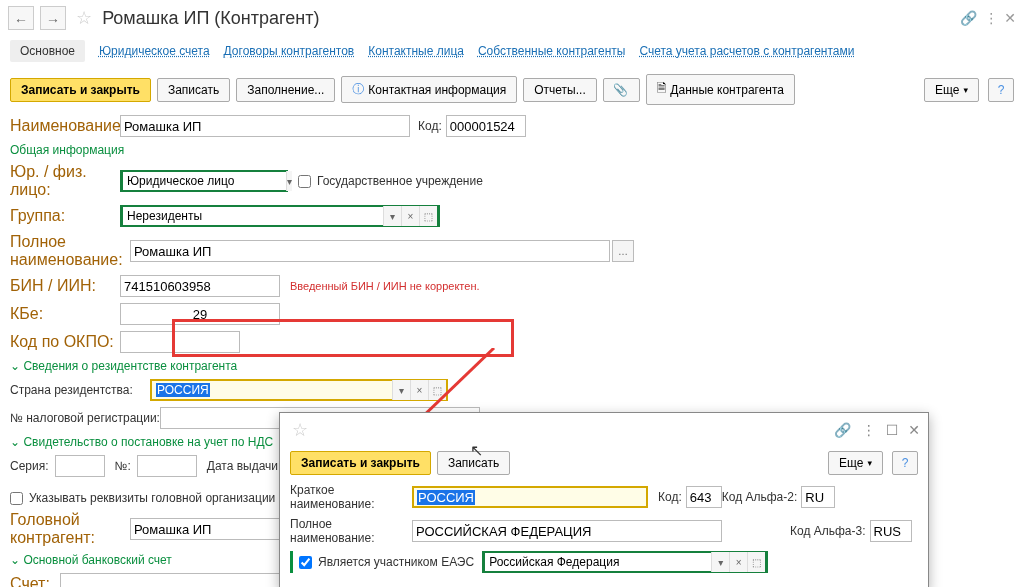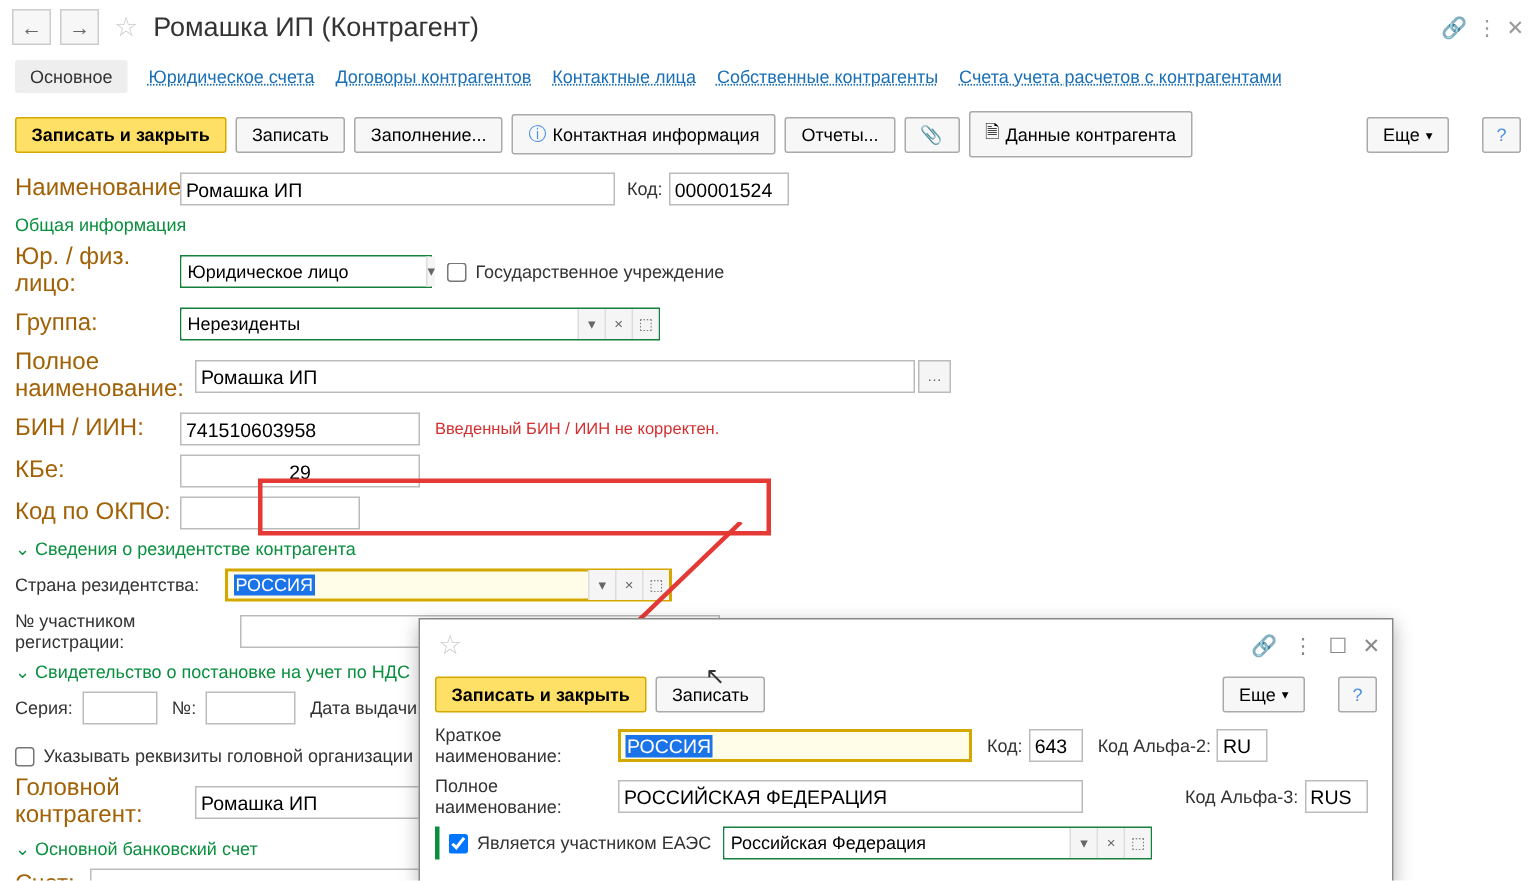--- a/index.html
+++ b/index.html
@@ -12,29 +12,29 @@
 .top-right { margin-left: auto; display: flex; gap: 6px; align-items: center; color: #999; }
 .link-icon { font-size: 14px; cursor: pointer; }
 
 .tabs-row { display: flex; align-items: center; gap: 14px; padding: 4px 10px 8px; border-bottom: 0; }
 .tab-active { padding: 4px 10px; background: #eee; border-radius: 2px; }
 .tab-link { color: #1a6fb5; text-decoration: underline dotted; cursor: pointer; }
 
 .toolbar { display: flex; align-items: center; gap: 6px; padding: 4px 10px 10px; }
 .btn { border: 1px solid #aaa; background: #f7f7f7; padding: 4px 10px; cursor: pointer; border-radius: 2px; font-size: 12px; display: inline-flex; align-items: center; gap: 4px; }
 .btn-yellow { background: #ffe066; border: 1px solid #d4a800; font-weight: bold; }
-.toolbar-right { margin-left: auto; display: flex; gap: 22px; justify-content: flex-end; }
+.toolbar-right { margin-left: auto; display: flex; gap: 9px; justify-content: flex-end; }
 .btn-help { width: 26px; justify-content: center; color: #4a90e2; }
 
 .form { padding: 0 10px; }
 .row { display: flex; align-items: center; margin-bottom: 6px; }
 .label { width: 110px; font-size: 16px; color: #a16207; }
 .label-wide { width: 140px; }
 .input { border: 1px solid #bbb; padding: 2px 3px; height: 22px; font-size: 13px; background: #fff; }
-.input-sel { display: flex; align-items: center; border: 1px solid #15803d; height: 22px; background: #fff; }
+.input-sel { display: flex; align-items: center; border: 3px solid #15803d; height: 22px; background: #fff; }
 .input-sel input { border: none; flex: 1; padding: 2px 4px; font-size: 12px; outline: none; }
 .sel-btn { width: 18px; height: 20px; border: none; border-left: 1px solid #ddd; background: #f5f5f5; cursor: pointer; font-size: 10px; color: #666; display: flex; align-items: center; justify-content: center; }
 
 .section { color: #0a8f3f; margin: 6px 0; font-size: 12px; }
 .collapsible { color: #0a8f3f; cursor: pointer; }
 .collapsible::before { content: "⌄ "; }
 
 .checkbox-row { display: flex; align-items: center; gap: 6px; }
 .error-text { color: #d32f2f; font-size: 11px; margin-left: 10px; }
 
@@ -160,21 +160,21 @@
     <span style="width:130px">Страна резидентства:</span>
     <div class="input-sel input-active" style="width:298px;margin-left:10px">
       <span style="padding:2px 4px;flex:1"><span class="sel-highlight">РОССИЯ</span></span>
       <button class="sel-btn">▾</button>
       <button class="sel-btn">×</button>
       <button class="sel-btn">⬚</button>
     </div>
   </div>
 
   <div class="row">
-    <span style="width:150px">№ участником регистрации:</span>
+    <span style="width:150px">№ налоговой регистрации:</span>
     <input class="input" style="width: 320px;" value="">
   </div>
 
   <div class="collapsible">Свидетельство о постановке на учет по НДС</div>
 
   <div class="row" style="margin-top:6px">
     <span>Серия:</span>
     <input class="input" style="width: 50px; margin: 0px 10px 0px 6px;">
     <span>№:</span>
     <input class="input" style="width: 60px; margin: 0px 10px 0px 6px;">
@@ -240,21 +240,21 @@
     </div>
   </div>
   <div class="popup-form">
     <div class="row">
       <span style="width:122px">Краткое наименование:</span>
       <div class="input input-active" style="width:236px;display:flex;align-items:center">
         <span class="sel-highlight">РОССИЯ</span>
       </div>
       <span style="margin-left:10px">Код:</span>
       <input class="input" style="width: 36px; margin-left: 4px;" value="643">
-      <span style="margin-left:10px">Код Альфа-2:</span>
+      <span style="">Код Альфа-2:</span>
       <input class="input" style="width: 34px; margin-left: 4px;" value="RU">
     </div>
     <div class="row">
       <span style="width:122px">Полное наименование:</span>
       <input class="input" style="width: 310px;" value="РОССИЙСКАЯ ФЕДЕРАЦИЯ">
       <span style="margin-left:68px">Код Альфа-3:</span>
       <input class="input" style="width: 42px; margin-left: 4px;" value="RUS">
     </div>
     <div class="row green-bar">
       <label class="checkbox-row">

